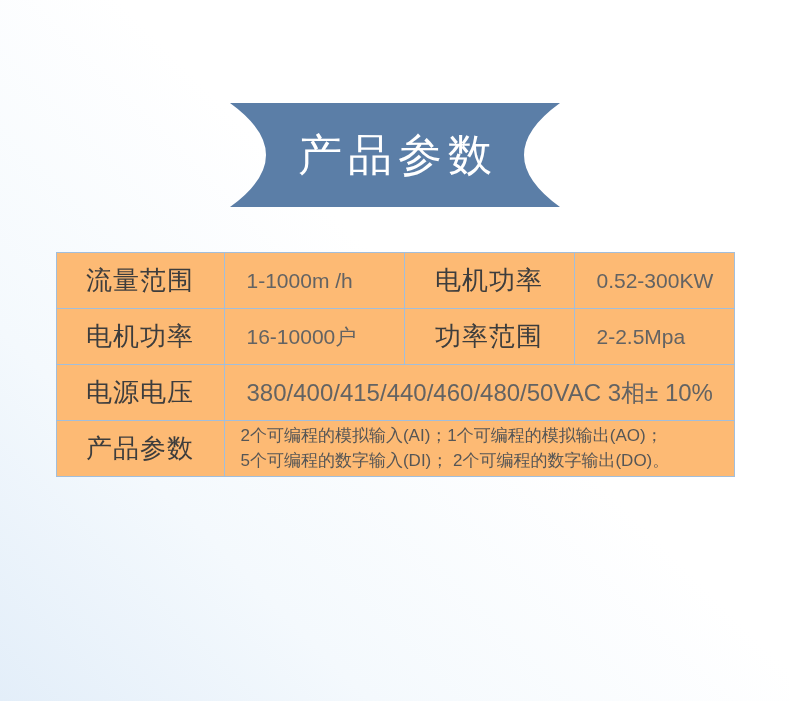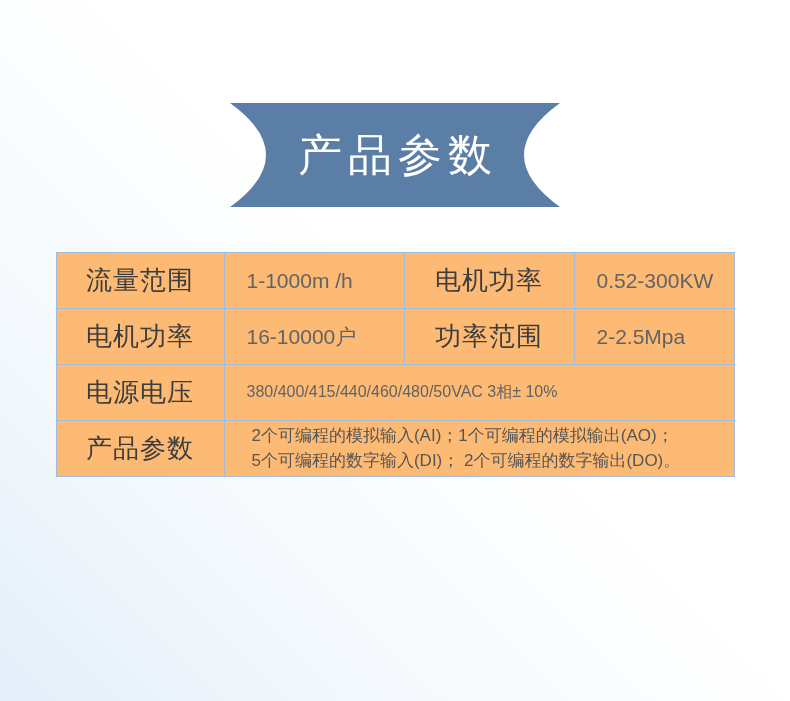--- a/index.html
+++ b/index.html
@@ -61,24 +61,24 @@
     background: #fdba74;
     vertical-align: middle;
     font-size: 21px;
     color: #636363;
     padding-left: 22px;
   }
   td.val.small {
     font-size: 17px;
     color: #565656;
     line-height: 1.45;
-    padding-left: 27px;
+    padding-left: 16px;
   }
   td.val.mid {
-    font-size: 16px;
+    font-size: 24px;
   }
 </style>
 </head>
 <body>
 
 <div class="banner">
   <svg viewBox="0 0 330 104" aria-hidden="true">
     <path d="M0,0 Q72,52 0,104 L330,104 Q258,52 330,0 Z" fill="#5b7ea7"></path>
   </svg>
   <div class="banner-title">产品参数</div>

